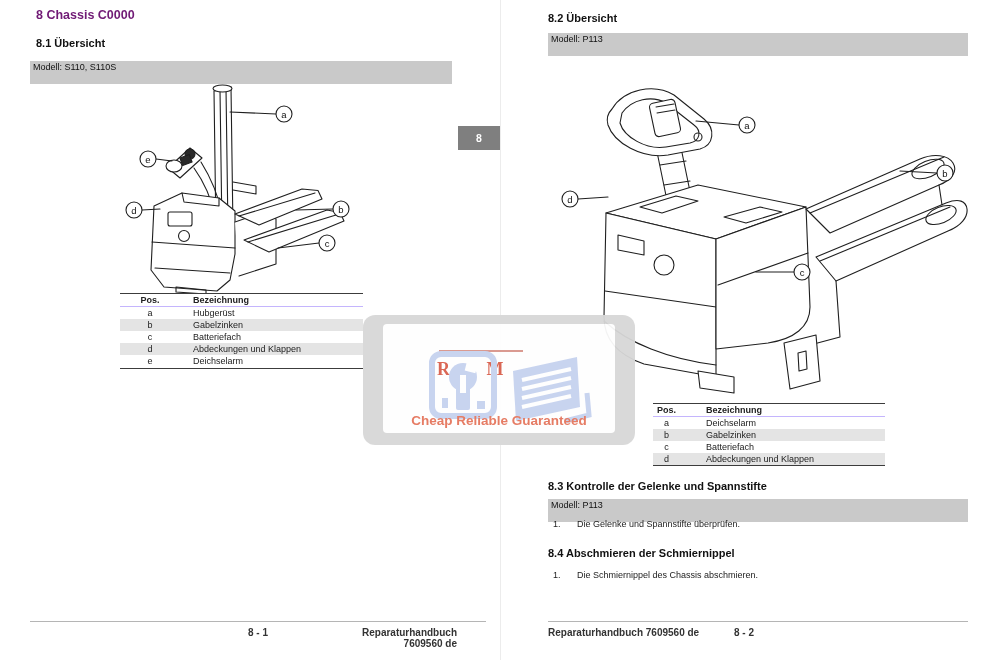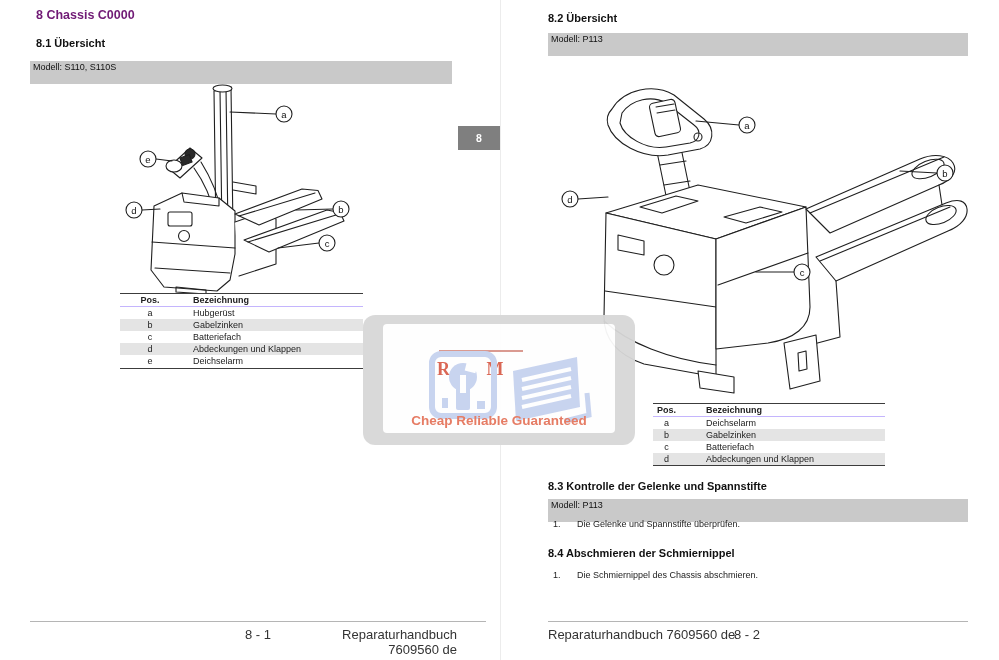--- a/index.html
+++ b/index.html
@@ -25,21 +25,21 @@
   .tblL .cpos{width:60px;text-align:center;}
   .tblL .cbez{flex:1;padding-left:13px;}
   .tblR{left:653px;top:403px;width:232px;}
   .tblR .cpos{width:27px;text-align:center;}
   .tblR .cbez{flex:1;padding-left:26px;}
   
   .step-num{font-size:9px;}
   .step-text{font-size:9px;}
   
   .footer-rule{height:1px;background:#b5b5b5;}
-  .ftxt{font-size:13px;color:#333;}
+  .ftxt{font-size:10px;color:#333;font-weight:bold;}
   
   .watermark{left:363px;top:315px;width:272px;height:130px;background:#d8d8d8;
     border-radius:12px;opacity:.95;z-index:6;}
   .wm-inner{position:absolute;left:20px;top:9px;right:20px;bottom:12px;
     background:#fefefe;border-radius:4px;}
   .wm-monogram{position:absolute;left:54px;top:3px;font-family:"Liberation Serif",serif;
     font-weight:bold;font-size:18px;letter-spacing:16px;color:#d95f4c;margin-top:32px;}
   .wm-rule{position:absolute;left:56px;top:26px;width:84px;height:2px;
     background:rgba(186,62,46,.55);}
   .wm-tagline{position:absolute;left:0;bottom:5px;width:100%;text-align:center;

